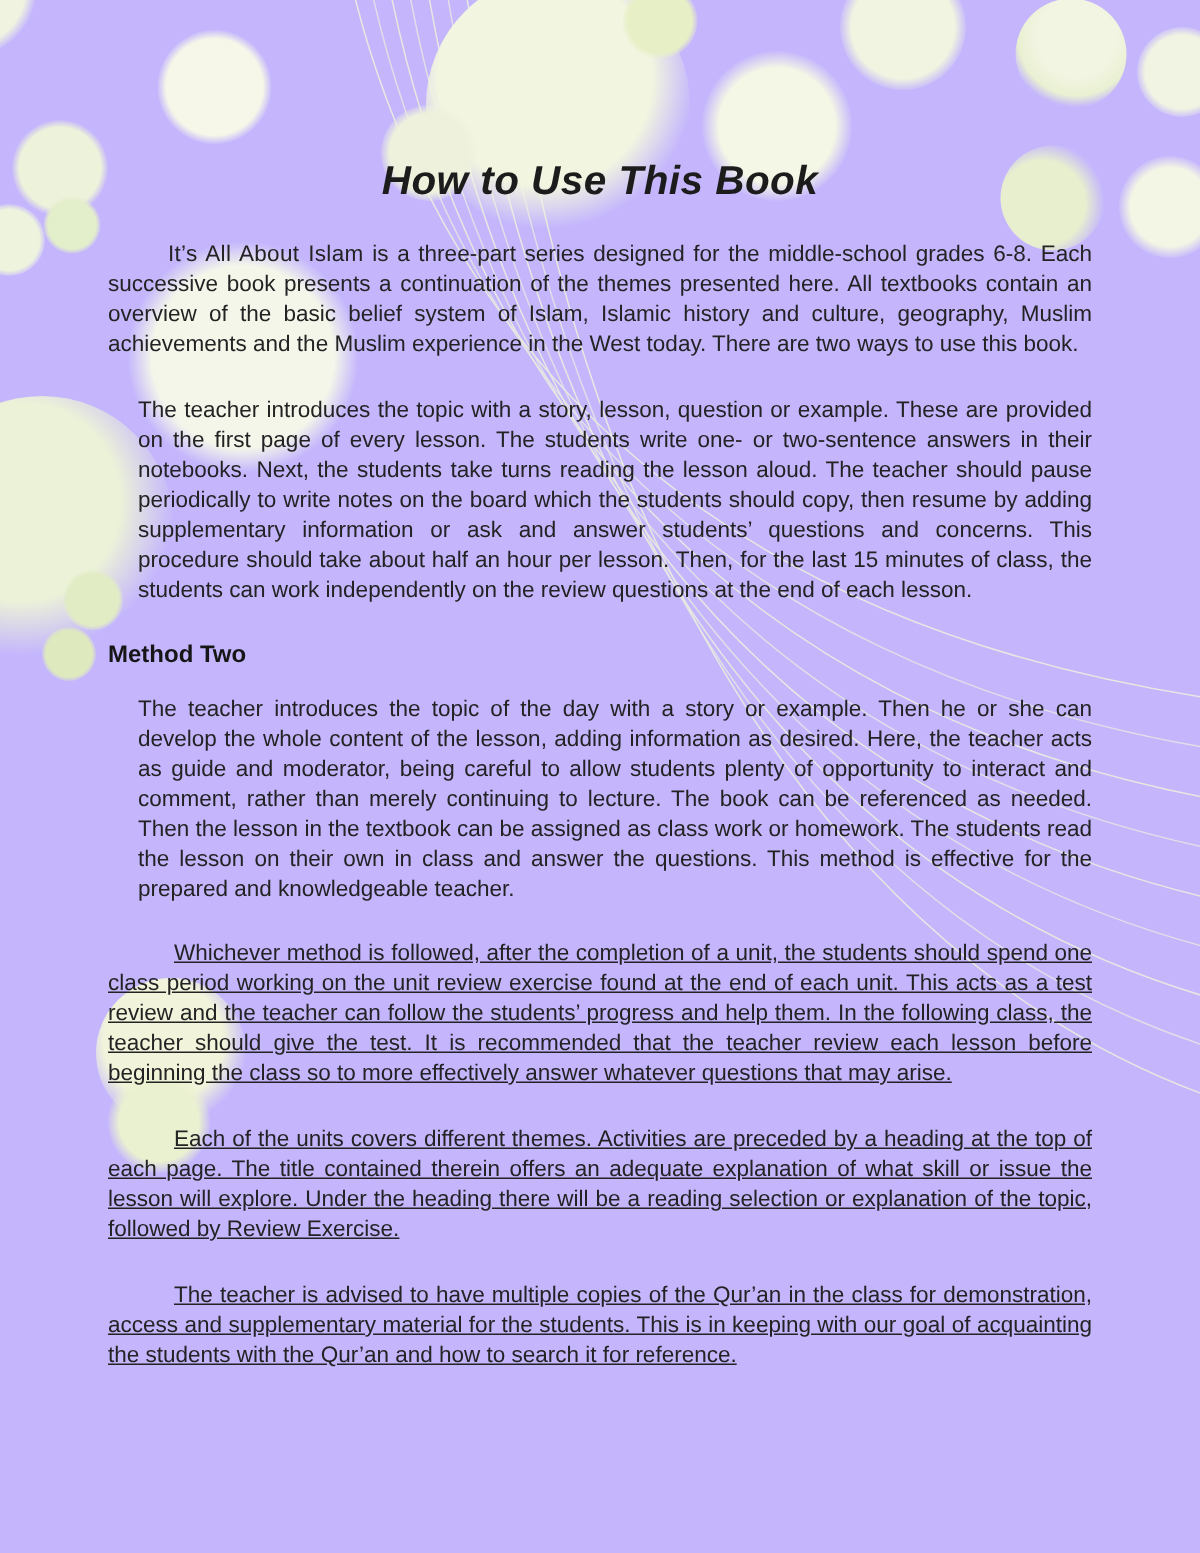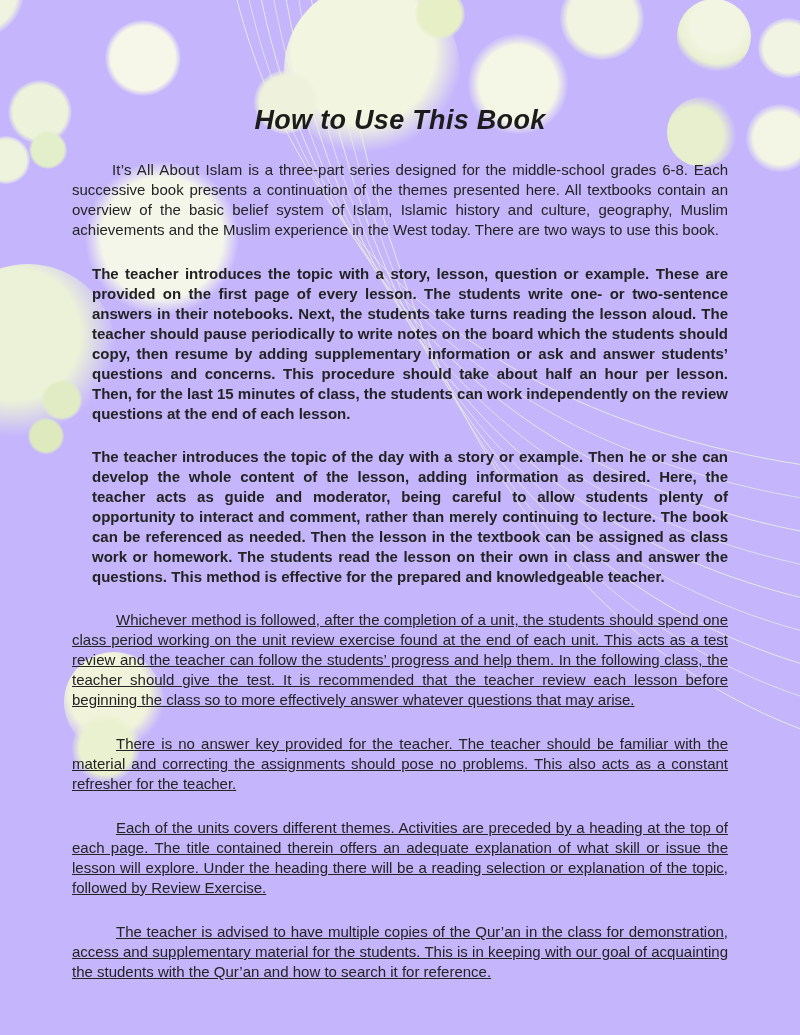--- a/index.html
+++ b/index.html
@@ -54,21 +54,21 @@
     color:#1c1c1c;
   }
   .intro{margin:0 0 24px 0;text-align:justify;text-indent:40px;}
   .intro .lead{font-weight:normal;letter-spacing:0.2px;}
   .section{margin:0 0 23px 0;}
   .section h2{
     margin:0 0 2px 0;
     font-size:16px;line-height:20px;
     font-weight:bold;color:#161616;
   }
-  .section .sbody{margin:16px 0 0 20px;text-align:justify;font-weight:bold;}
+  .section .sbody{margin:16px 0 0 20px;text-align:justify;}
   .para{margin:0 0 24px 0;text-align:justify;text-indent:44px;text-decoration:underline;}
   .para:last-child{margin-bottom:10px;}
 </style>
 </head>
 <body>
 
 <div class="page">
 
   <div class="decor">
     <svg class="swoosh" width="800" height="1035" viewBox="0 0 800 1035">
@@ -108,22 +108,22 @@
 
     <h1 class="title">How to Use This Book</h1>
 
     <p class="intro"><span class="lead">It’s All About Islam</span><span> is a three-part series designed for the middle-school grades 6-8. Each successive book presents a continuation of the themes presented here. All textbooks contain an overview of the basic belief system of Islam, Islamic history and culture, geography, Muslim achievements and the Muslim experience in the West today. There are two ways to use this book.</span></p>
 
     <div class="section">
       <p class="sbody">The teacher introduces the topic with a story, lesson, question or example. These are provided on the first page of every lesson. The students write one- or two-sentence answers in their notebooks. Next, the students take turns reading the lesson aloud. The teacher should pause periodically to write notes on the board which the students should copy, then resume by adding supplementary information or ask and answer students’ questions and concerns. This procedure should take about half an hour per lesson. Then, for the last 15 minutes of class, the students can work independently on the review questions at the end of each lesson.</p>
     </div>
 
     <div class="section">
+      <h2>Method Two</h2>
       <p class="sbody">The teacher introduces the topic of the day with a story or example. Then he or she can develop the whole content of the lesson, adding information as desired. Here, the teacher acts as guide and moderator, being careful to allow students plenty of opportunity to interact and comment, rather than merely continuing to lecture. The book can be referenced as needed. Then the lesson in the textbook can be assigned as class work or homework. The students read the lesson on their own in class and answer the questions. This method is effective for the prepared and knowledgeable teacher.</p>
     </div>
 
     <p class="para">Whichever method is followed, after the completion of a unit, the students should spend one class period working on the unit review exercise found at the end of each unit. This acts as a test review and the teacher can follow the students’ progress and help them. In the following class, the teacher should give the test. It is recommended that the teacher review each lesson before beginning the class so to more effectively answer whatever questions that may arise.</p>
-    <p class="para">There is no answer key provided for the teacher. The teacher should be familiar with the material and correcting the assignments should pose no problems. This also acts as a constant refresher for the teacher.</p>
     <p class="para">Each of the units covers different themes. Activities are preceded by a heading at the top of each page. The title contained therein offers an adequate explanation of what skill or issue the lesson will explore. Under the heading there will be a reading selection or explanation of the topic, followed by Review Exercise.</p>
     <p class="para">The teacher is advised to have multiple copies of the Qur’an in the class for demonstration, access and supplementary material for the students. This is in keeping with our goal of acquainting the students with the Qur’an and how to search it for reference.</p>
 
   </div>
 </div>
 
 </body></html>

